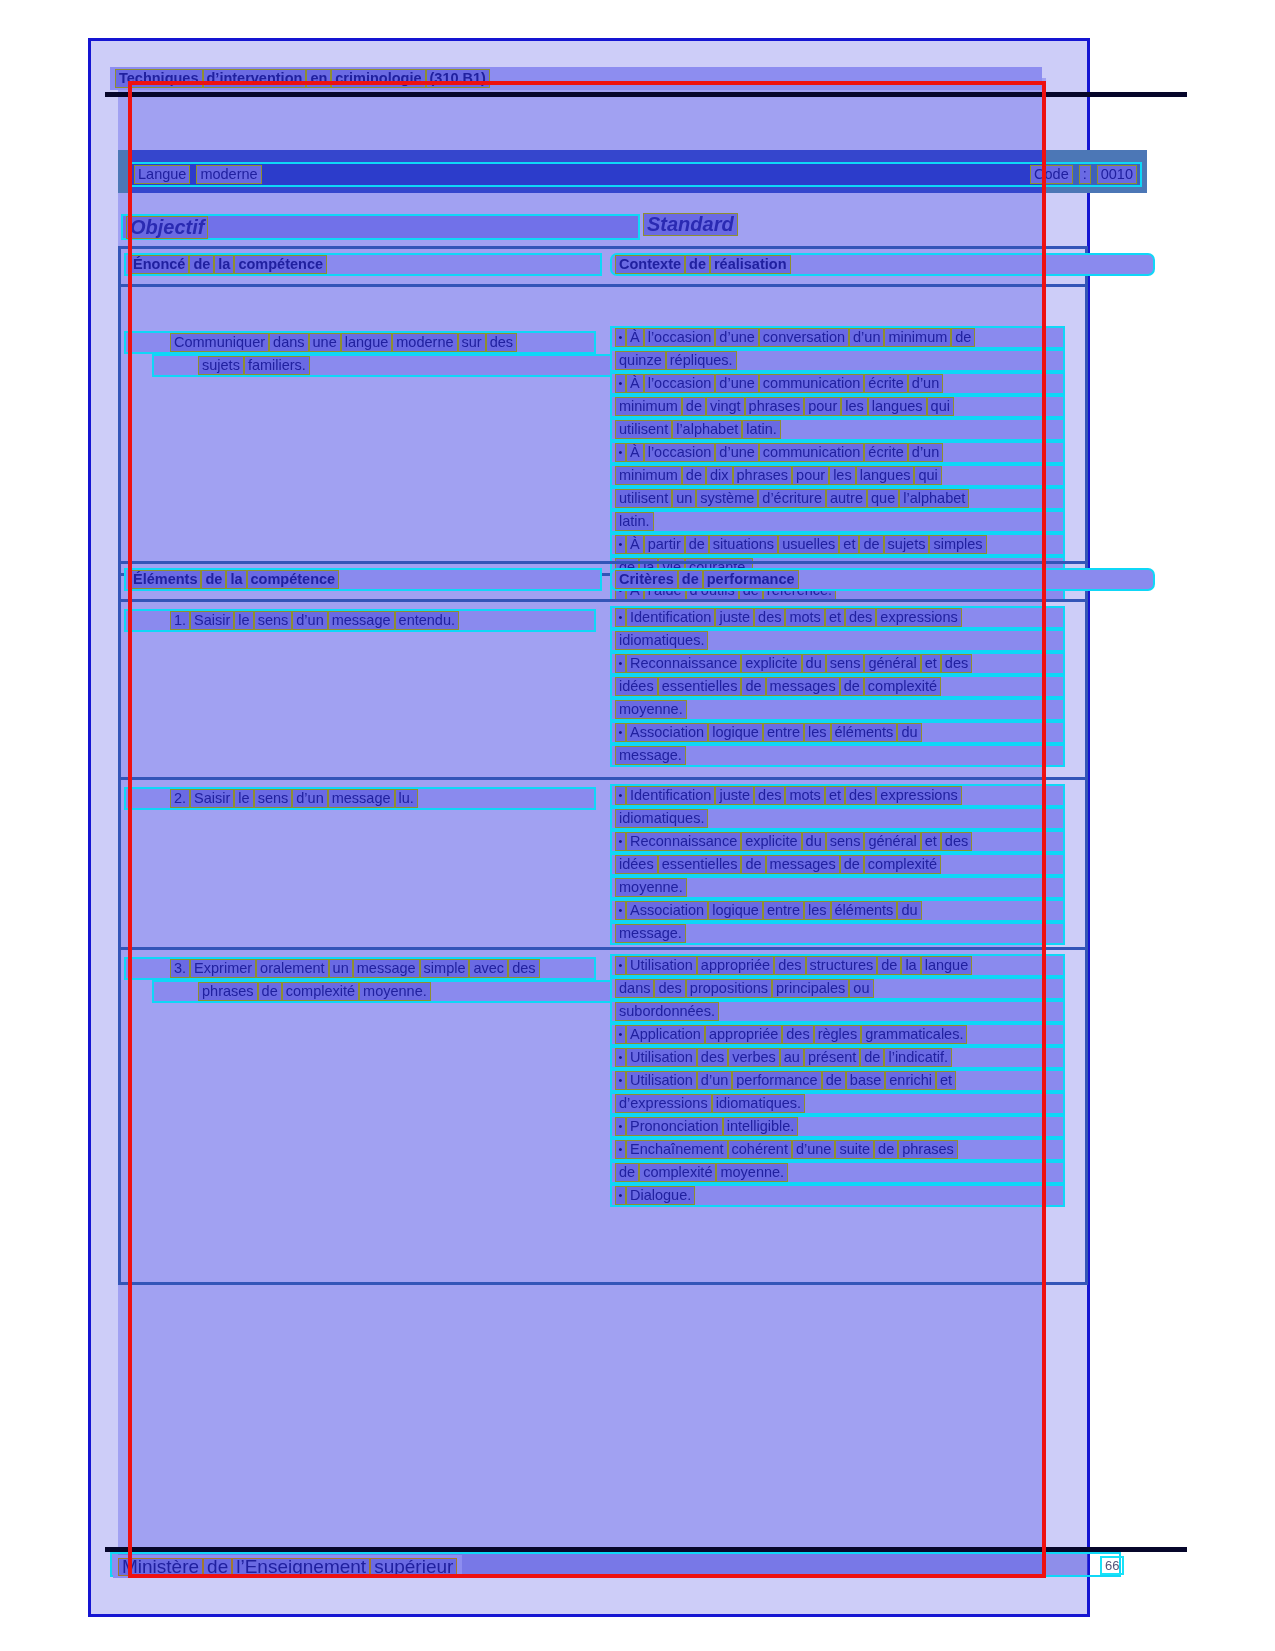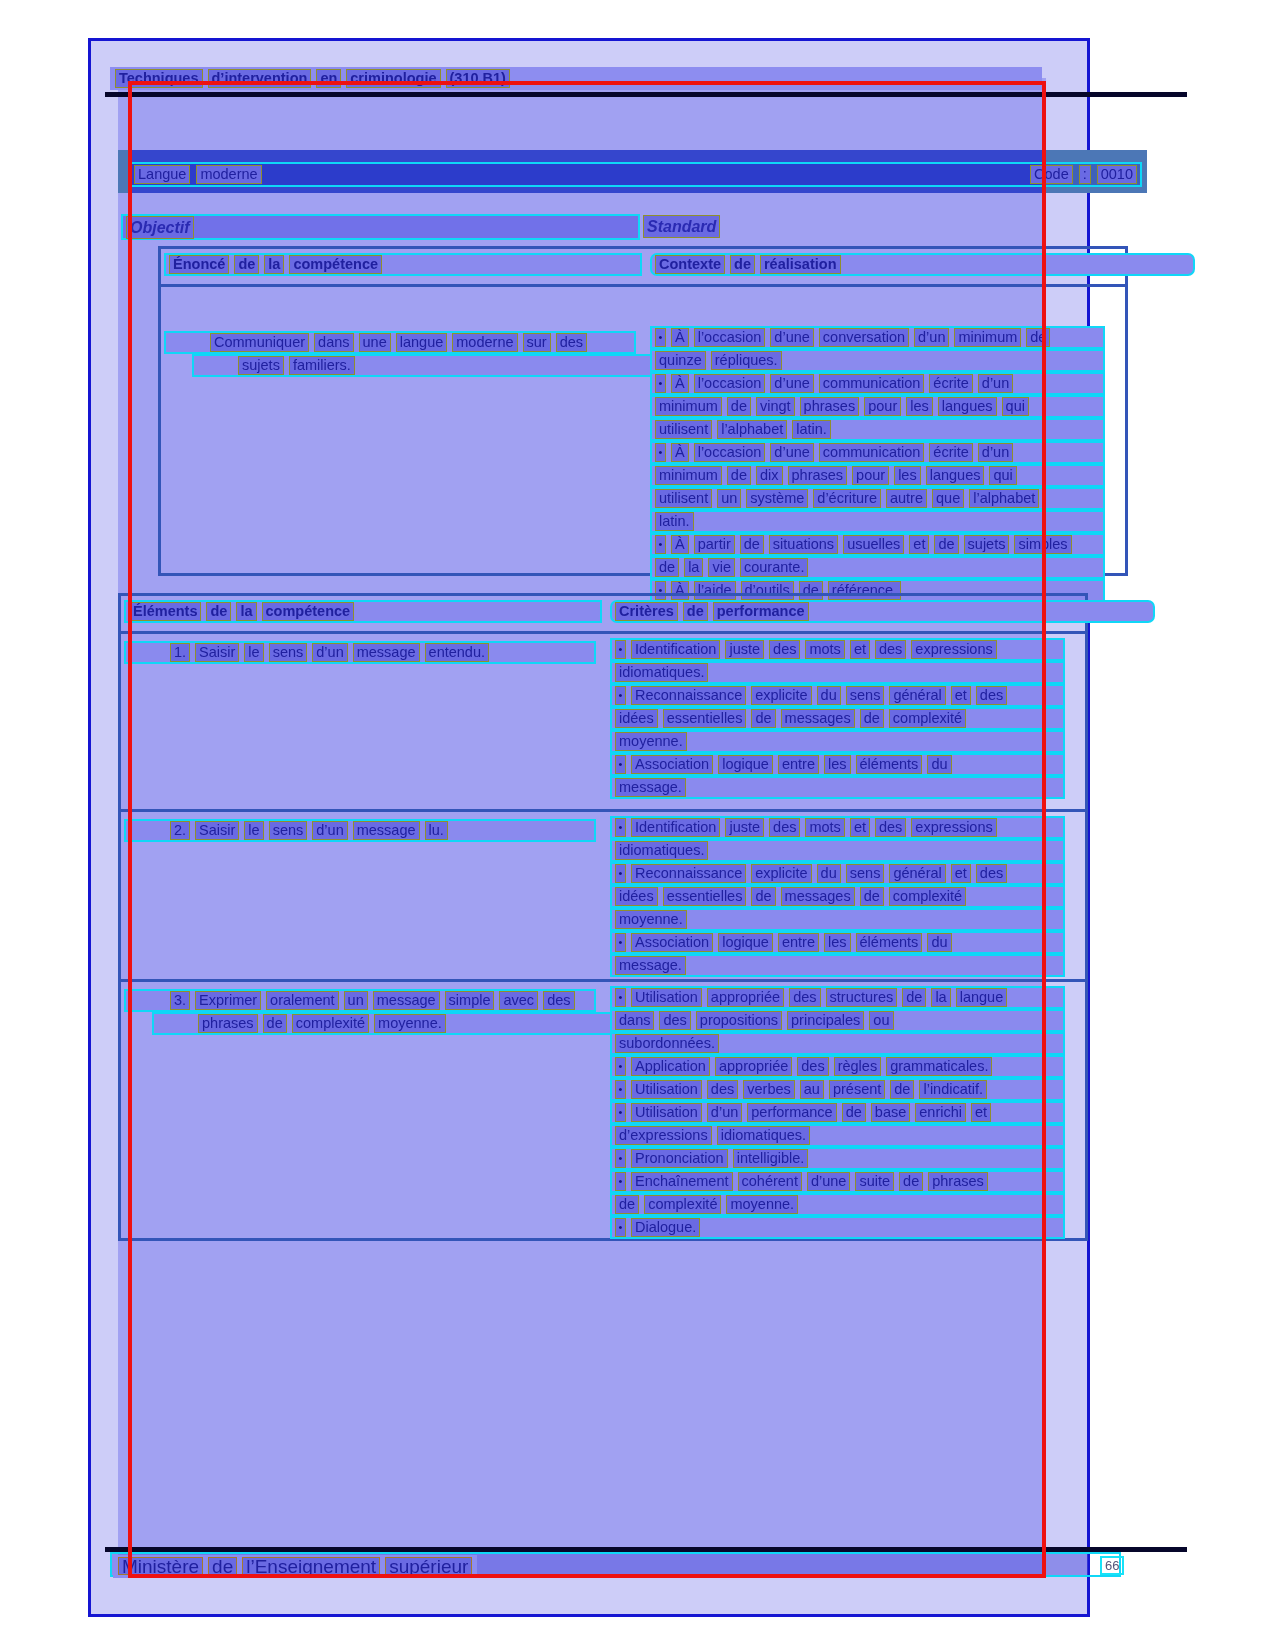--- a/index.html
+++ b/index.html
@@ -22,45 +22,45 @@
   .banner-line{position:absolute;left:129px;top:162px;width:1013px;height:25px;box-sizing:border-box;
     border:2px solid #0fd7f7;background:rgba(20,30,200,.25);display:flex;align-items:center;gap:6px;
     padding:0 3px;z-index:5;}
   .banner-w{background:rgba(45,55,195,.55);border:1px solid #9b9b3a;color:#b9b9ee;font-size:15px;
     height:19px;display:inline-flex;align-items:center;padding:0 4px;white-space:pre;}
   .code-val{background:transparent;border:2px solid #17e2f8;color:#e9e9fb;font-size:15px;height:19px;
     display:inline-flex;align-items:center;padding:0 5px;white-space:pre;}
   .spacer{flex:1;}
 
   
-  .tl{display:flex;align-items:flex-start;gap:5px;width:fit-content;height:23px;box-sizing:border-box;
+  .tl{display:flex;align-items:center;width:fit-content;height:23px;box-sizing:border-box;
     background:#8a8aee;border:2px solid #0fd7f7;padding:0 3px;position:relative;z-index:5;}
   .tl.cont{margin-left:28px;}
   .tl.plain{border-color:transparent;background:#8d8df0;}
   .w{display:inline-flex;align-items:center;background:#6a6ae3;border:1px solid #8f8f2e;color:#20209f;
     padding:0 3px;height:17px;font-size:14.5px;line-height:17px;white-space:pre;}
   .marker{font-size:11px;padding:0 2px;min-width:5px;justify-content:center;color:#16167e;}
   .bold .w{font-weight:bold;}
   .title-w{font-weight:600;}
   .footer-w{font-size:19px;height:16px;border-color:#a3792d;}
 
   .title-line{position:absolute;left:110px;top:67px;min-width:932px;z-index:5;}
 
   
   .obj-band{position:absolute;left:121px;top:214px;width:519px;height:26px;box-sizing:border-box;
     border:2px solid #0fd7f7;background:rgba(75,75,225,.55);display:flex;align-items:center;
     padding:0 3px;z-index:5;}
-  .obj-band .w,.standard-box .w{font-style:italic;font-weight:bold;font-size:16px;height:21px;color:#2a2ab2;}
+  .obj-band .w,.standard-box .w{font-style:italic;font-weight:bold;font-size:20px;height:21px;color:#2a2ab2;}
   .standard-box{position:absolute;left:641px;top:213px;z-index:5;}
 
   
   .ann-table{position:absolute;left:118px;width:970px;border:3px solid #3355b8;box-sizing:border-box;
     background:transparent;z-index:4;}
-  #table1{top:246px;height:330px;margin-left:40px;}
-  #table2{top:593px;height:648px;text-decoration:underline;}
+  #table1{top:246px;height:330px;}
+  #table2{top:561px;height:724px;text-decoration:underline;}
   .thead{position:relative;height:35px;border-bottom:3px solid #3355b8;}
   .thead .tl{position:absolute;top:4px;}
   .h-left{left:3px;min-width:478px;}
   .h-right{left:489px;min-width:545px;border-radius:7px;}
   .tbody{position:relative;}
   .trow{position:relative;box-sizing:border-box;}
   .trow.sep{border-top:3px solid #3355b8;}
   .cell{position:absolute;z-index:5;}
   .c1{left:3px;}
   .c2{left:489px;}

